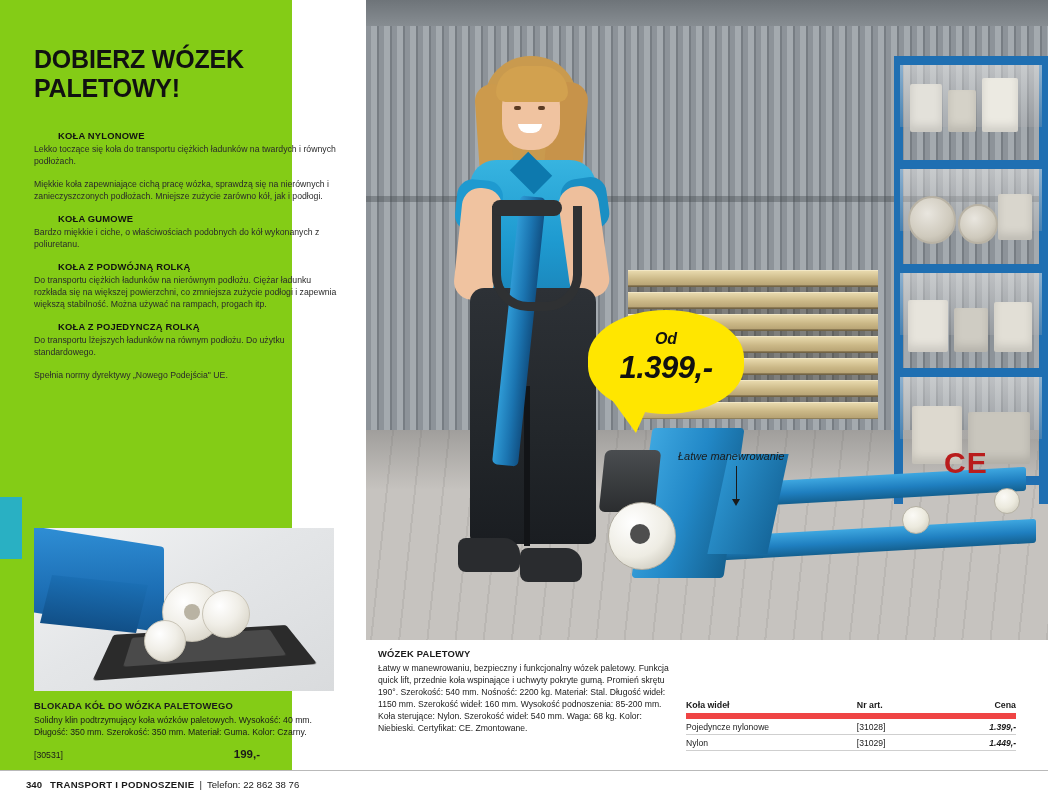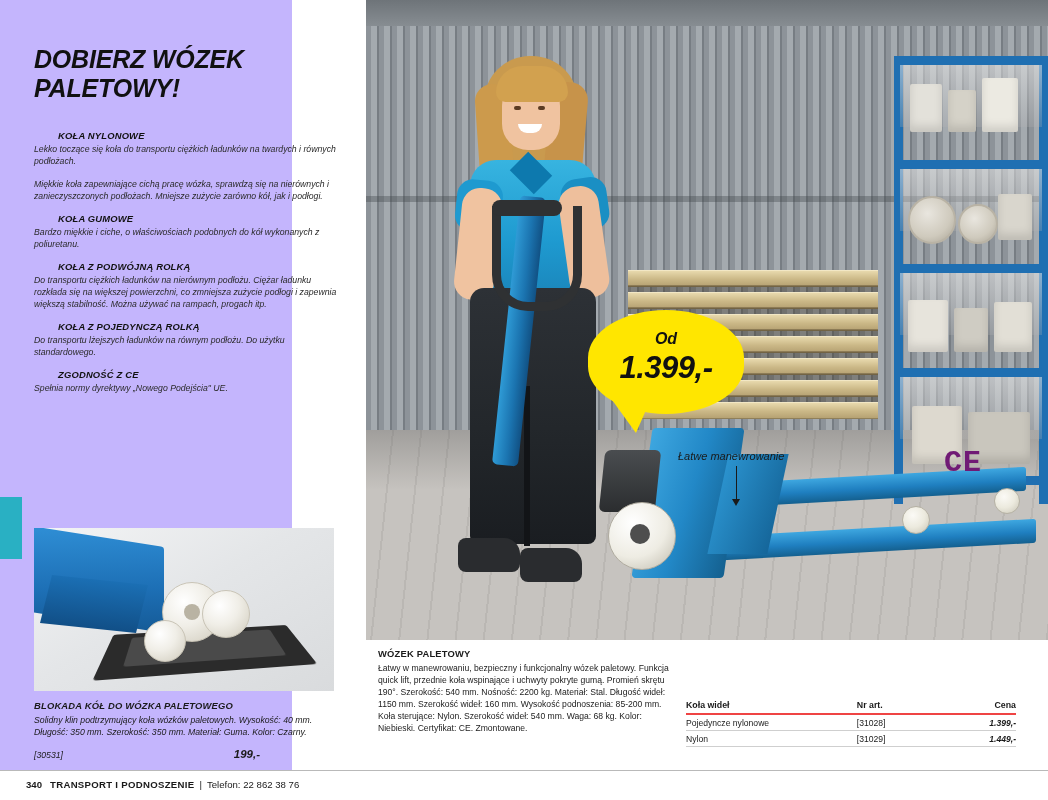--- a/index.html
+++ b/index.html
@@ -20,22 +20,21 @@
     width: 1048px;
     height: 800px;
   }
 
   
   .left-col {
     position: absolute;
     left: 0; top: 0;
     width: 292px;
     height: 770px;
-    background: #c4b5fd;
-    font-style: italic;
+    background: #84cc16;
   }
   .headline {
     position: absolute;
     left: 34px;
     top: 28px;
     width: 300px;
     font-size: 25px;
     font-weight: bold;
     line-height: 1.16;
     letter-spacing: -0.2px;
@@ -464,23 +463,23 @@
     left: -4px; bottom: -6px;
     border-left: 4.5px solid transparent;
     border-right: 4.5px solid transparent;
     border-top: 7px solid #1a1a1a;
   }
   .ce-mark {
     position: absolute;
     left: 944px; top: 446px;
     font-size: 30px;
     font-weight: bold;
-    color: #701a75;
+    color: #b91c1c;
     letter-spacing: 1px;
-    font-family: Liberation Mono, monospace;
+    font-family: Liberation Sans, sans-serif;
   }
 
   
   .bottom-right {
     position: absolute;
     left: 378px; top: 648px;
     width: 300px;
   }
   .br-title {
     font-size: 9.4px;
@@ -499,21 +498,21 @@
     left: 686px; top: 700px;
     width: 330px;
     border-collapse: collapse;
     font-size: 8.6px;
   }
   .spec-table th {
     text-align: left;
     font-size: 8.8px;
     font-weight: bold;
     padding: 0 0 3px 0;
-    border-bottom: 2px solid #ef4444;
+    border-bottom: 6px solid #ef4444;
   }
   .spec-table th.num, .spec-table td.num { text-align: right; }
   .spec-table th.mid, .spec-table td.mid { text-align: left; padding-right: 22px; }
   .spec-table td {
     padding: 3px 0 2px 0;
     border-bottom: 1px solid #cfcfcf;
   }
   .spec-table td.price {
     font-weight: bold;
     font-style: italic;
@@ -572,21 +571,20 @@
         <div class="feature-body">Do transportu ciężkich ładunków na nierównym podłożu. Ciężar ładunku rozkłada się na większej powierzchni, co zmniejsza zużycie podłogi i zapewnia większą stabilność. Można używać na rampach, progach itp.</div>
       </div>
 
       <div class="feature">
         <div class="feature-title">KOŁA Z POJEDYNCZĄ ROLKĄ</div>
         <div class="feature-body">Do transportu lżejszych ładunków na równym podłożu. Do użytku standardowego.</div>
       </div>
 
 
       <div class="feature">
-        <div class="feature-title">ZGODNOŚĆ Z CE</div>
         <div class="feature-body">Spełnia normy dyrektywy „Nowego Podejścia" UE.</div>
       </div>
 
     </div>
 
     <div class="teal-tab"></div>
 
     <div class="wheel-photo">
       <div class="wp-bg"></div>
       <div class="wp-blue"></div>

